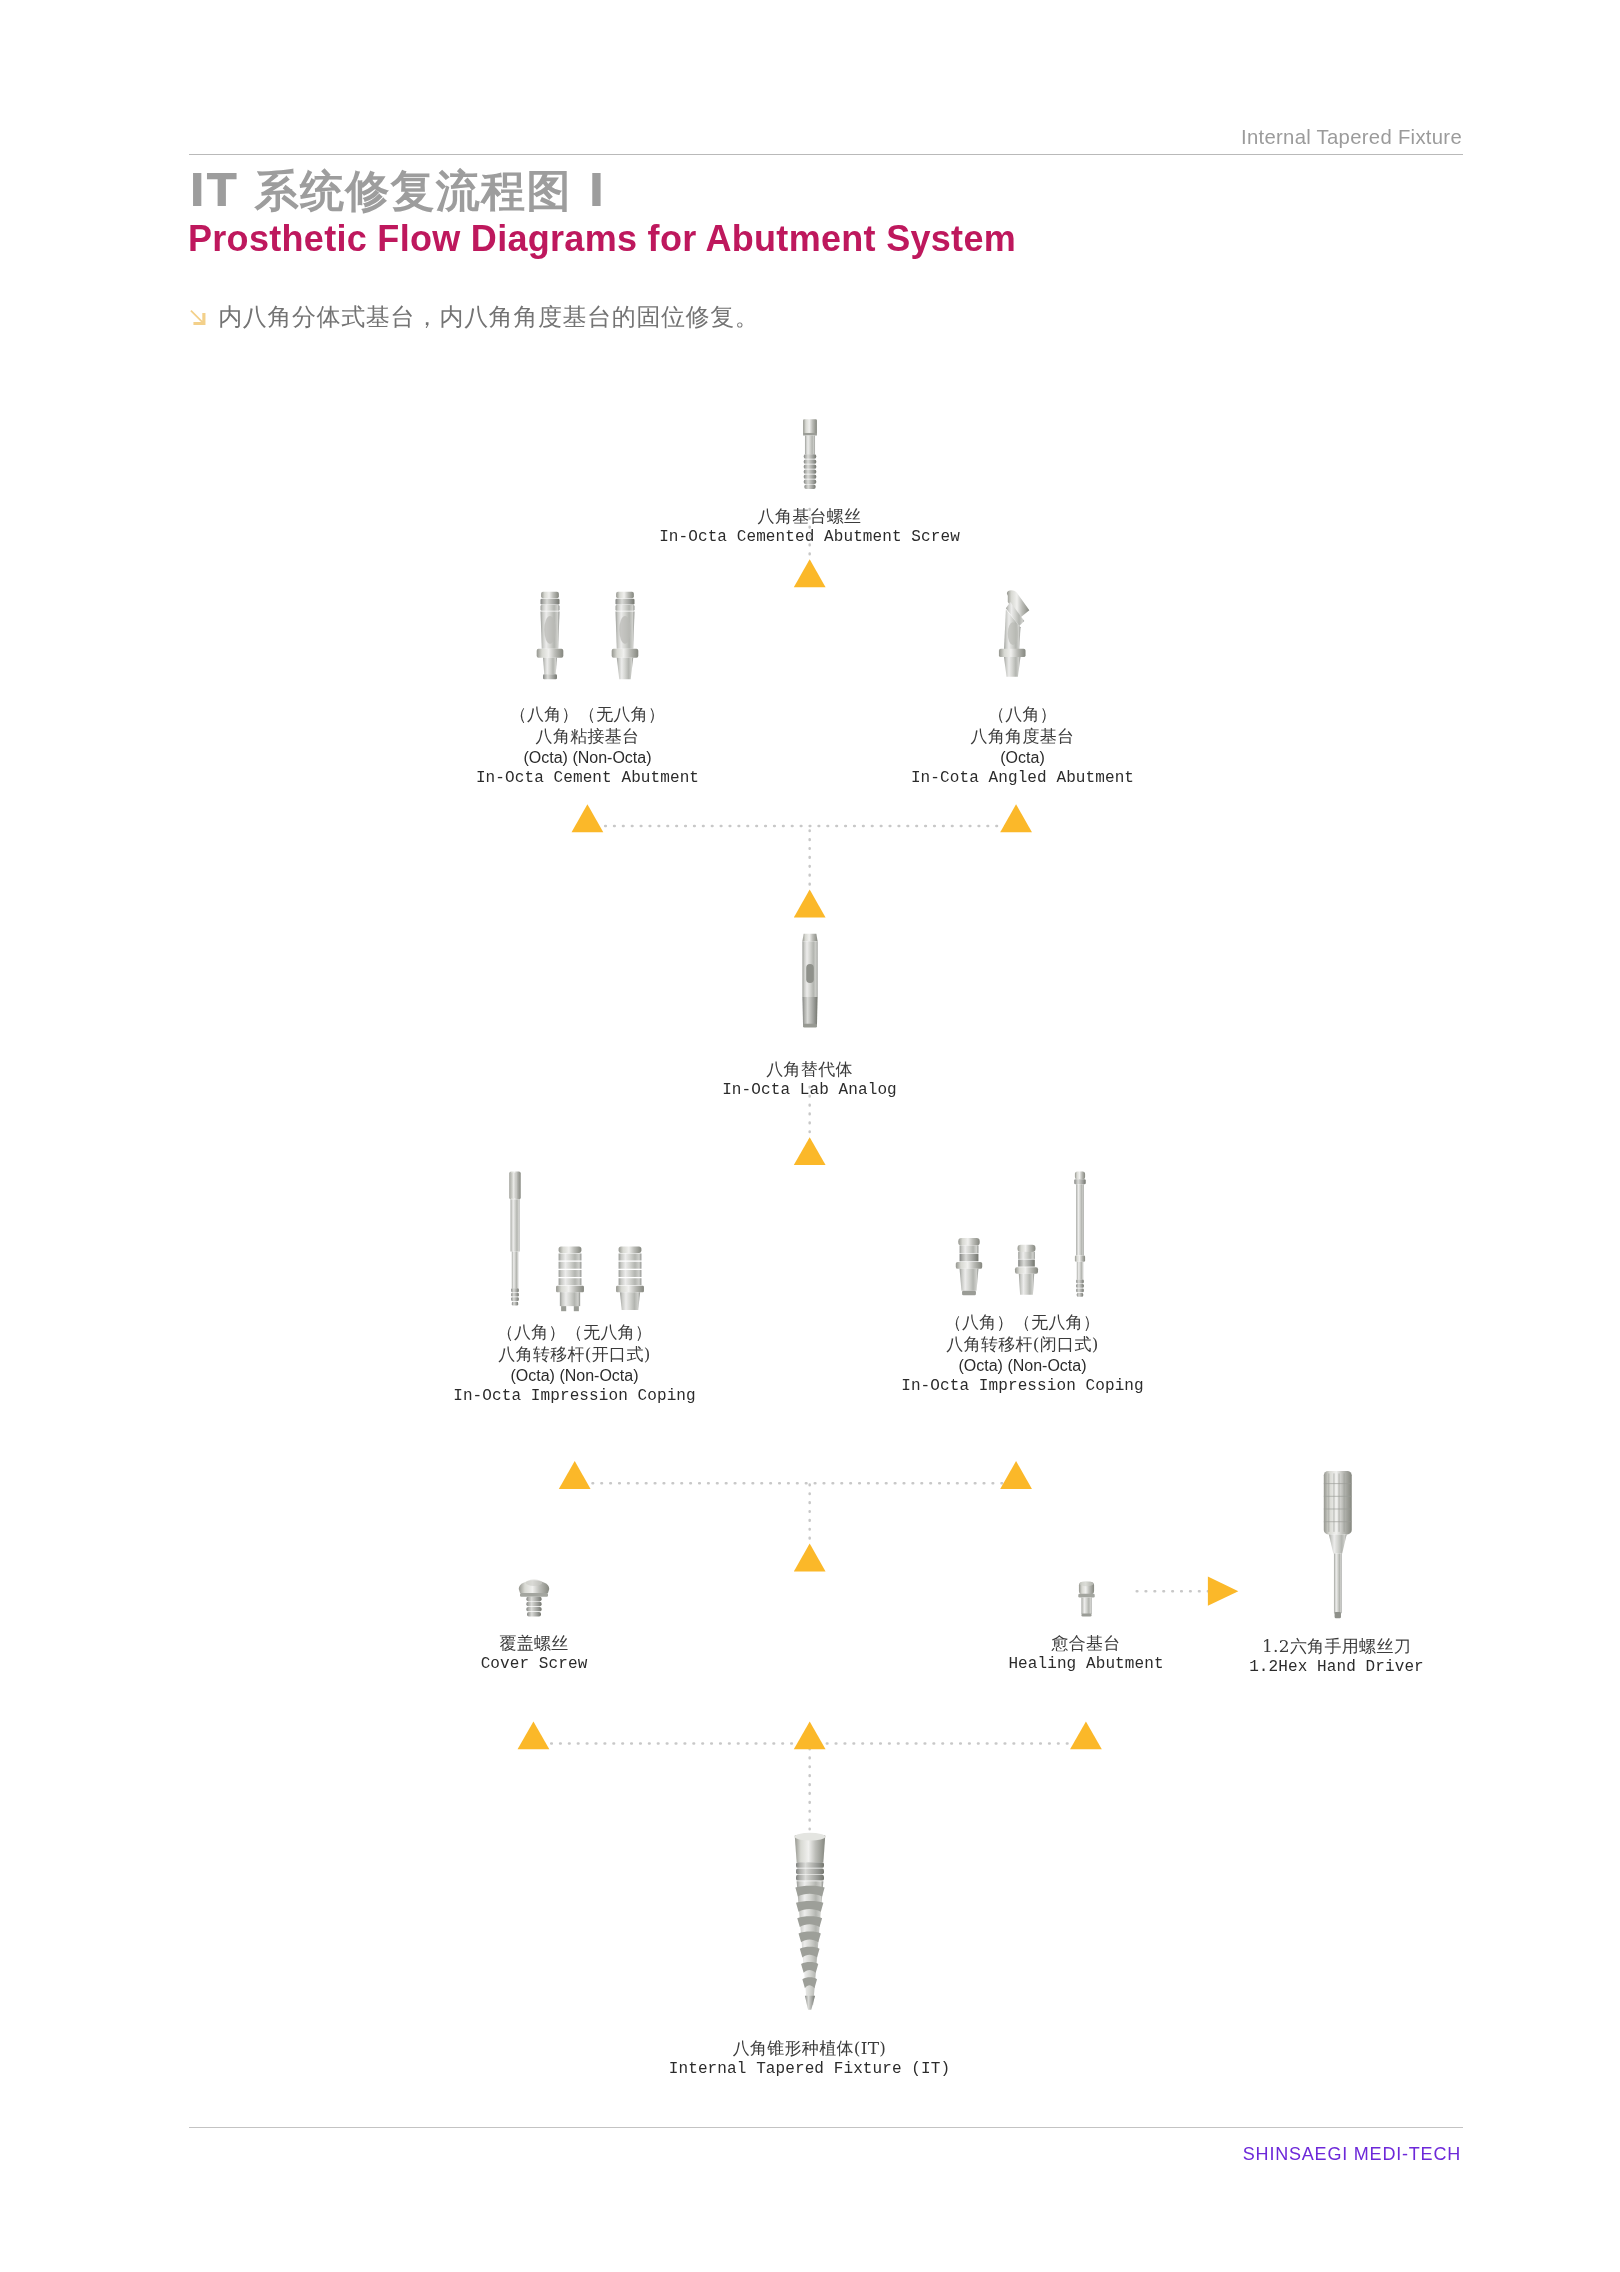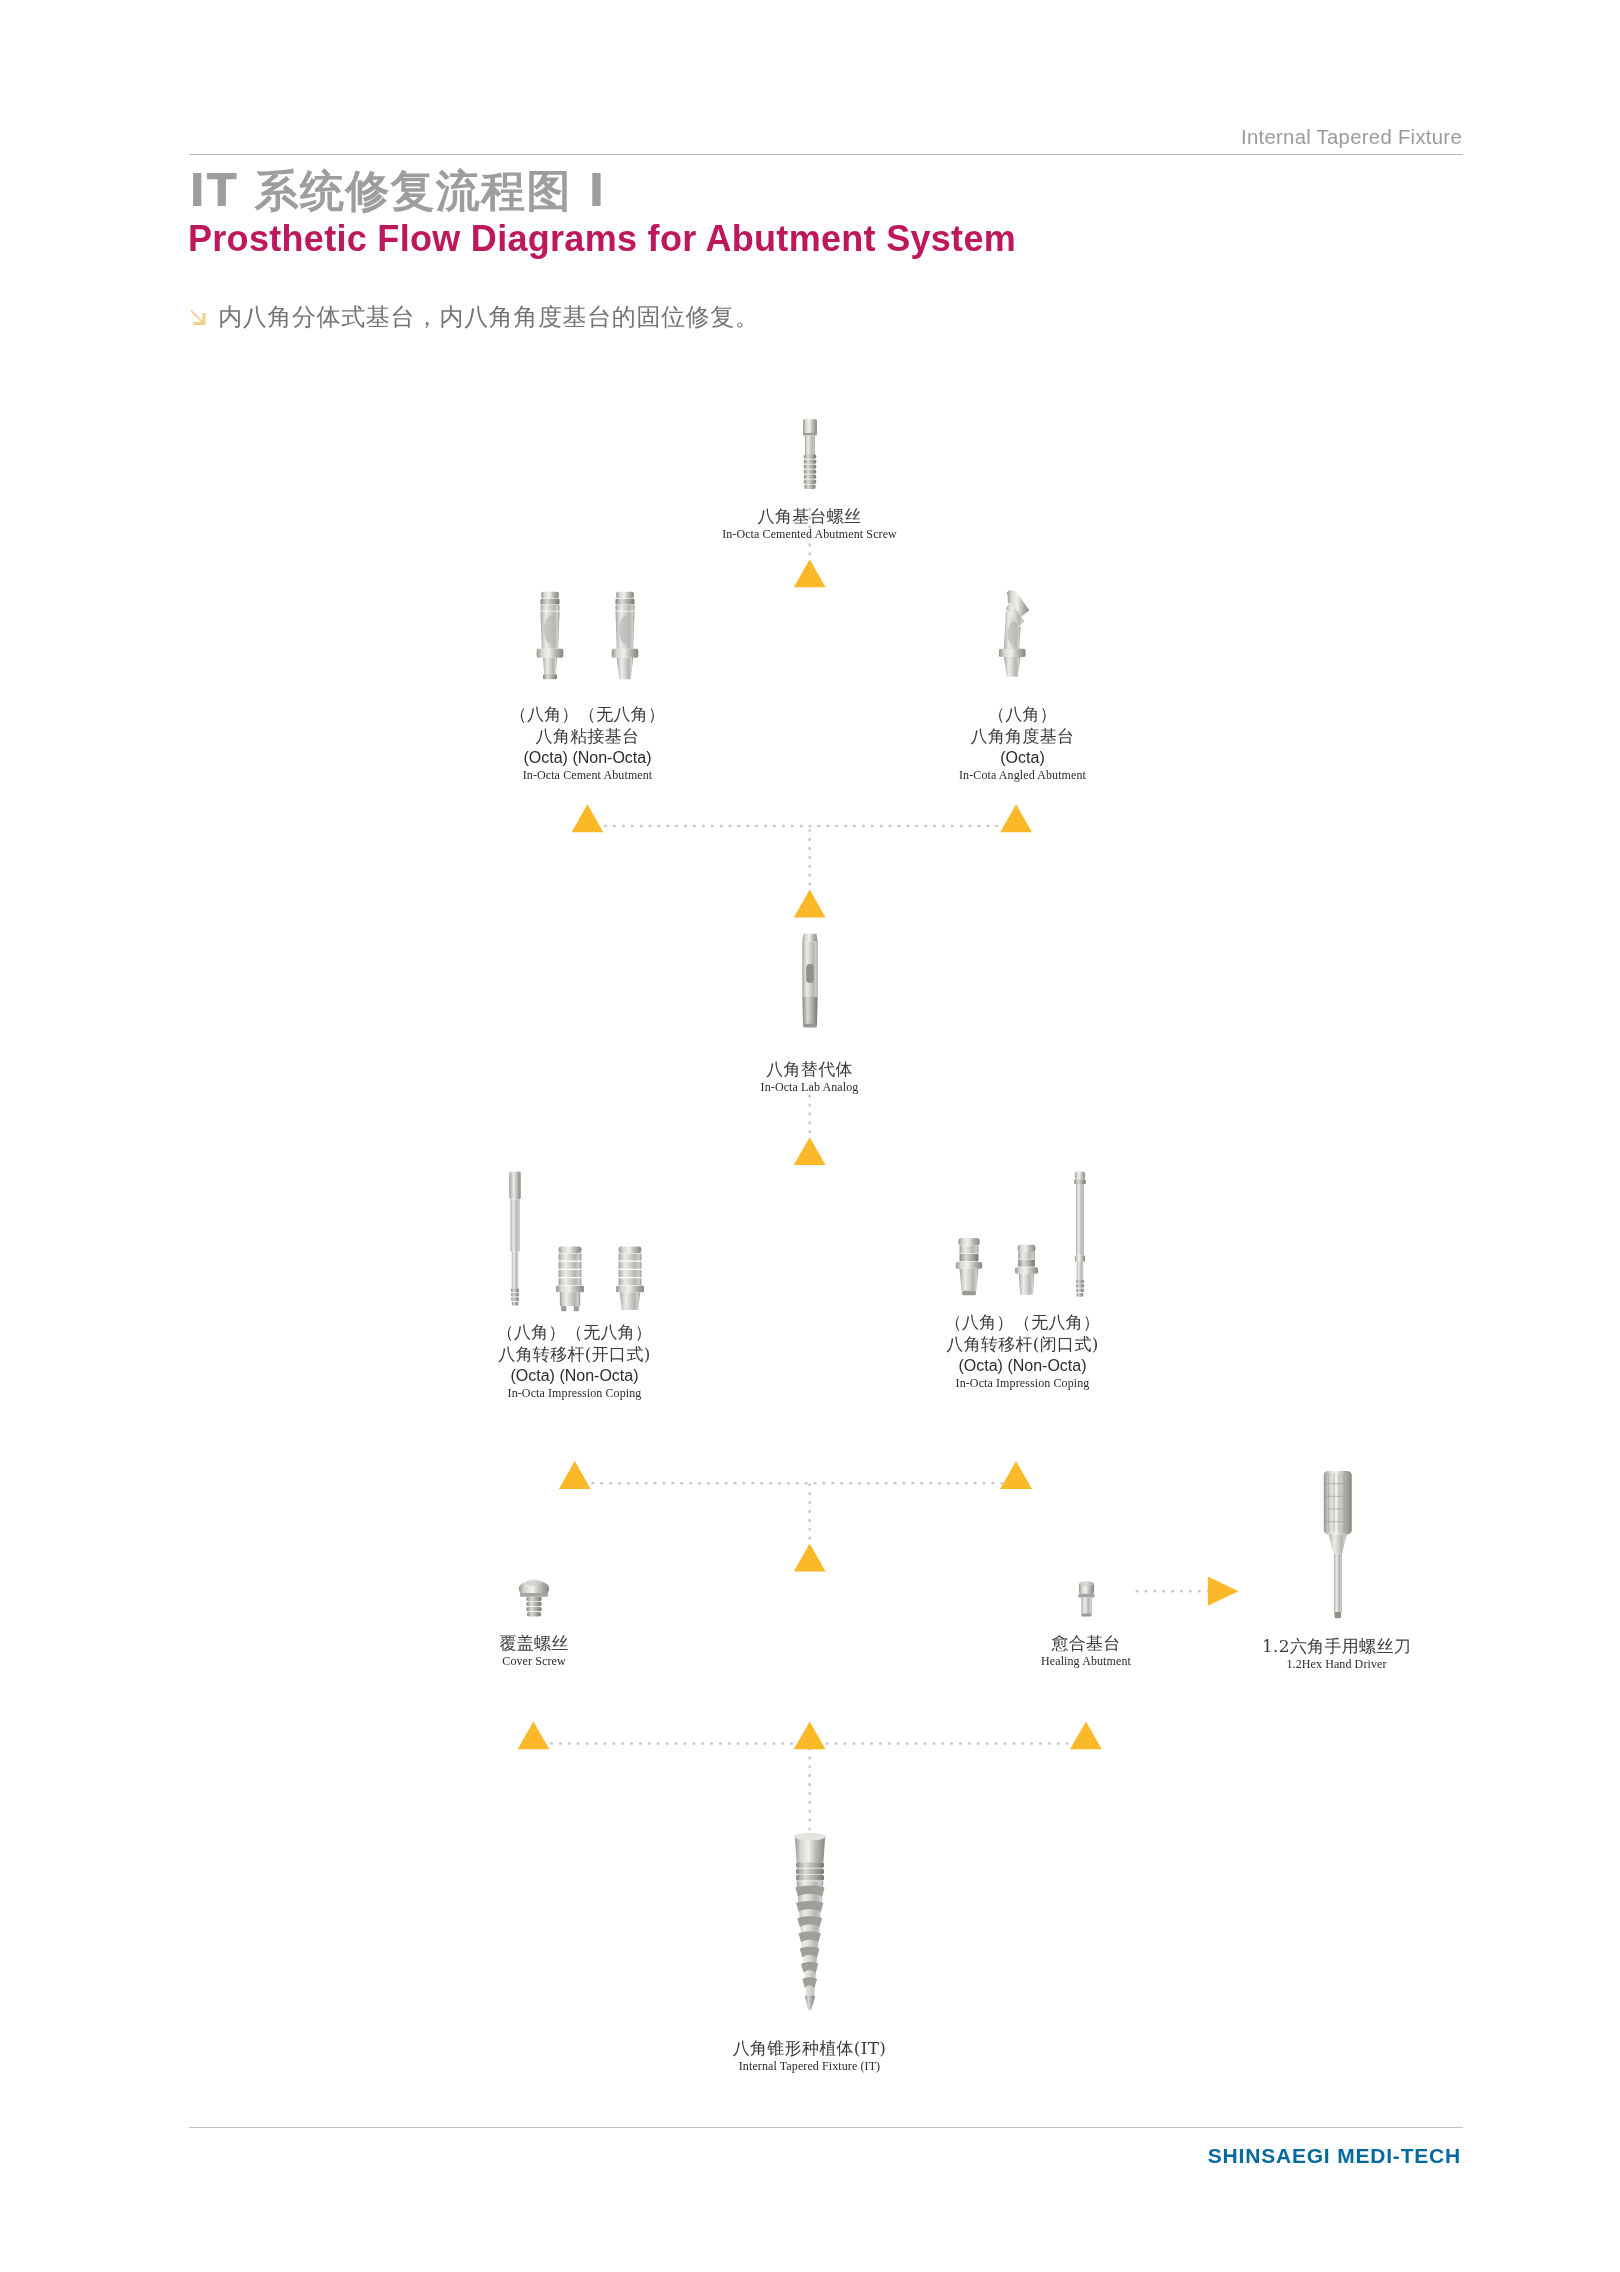--- a/index.html
+++ b/index.html
@@ -96,23 +96,23 @@
     left: 189px;
     top: 2127px;
     width: 1274px;
     height: 1.3px;
     background: #c3c3c3;
   }
   .footer-brand {
     position: absolute;
     right: 159px;
     top: 2144px;
-    font-size: 21px;
-    font-weight: bold;
-    color: #0369a1;
+    font-size: 18px;
+    font-weight: normal;
+    color: #6d28d9;
     letter-spacing: 0.8px;
     white-space: nowrap;
     font-family: "Liberation Sans", sans-serif;
   }
 
   
   .diagram {
     position: absolute;
     left: 0;
     top: 0;
@@ -141,23 +141,23 @@
     line-height: 1.30;
     white-space: nowrap;
   }
   .cap-cn {
     font-size: 17px;
     color: #3b3b3b;
     font-family: "DejaVu Serif", "Liberation Serif", serif;
     letter-spacing: 0.3px;
   }
   .cap-en {
-    font-size: 12px;
+    font-size: 16px;
     color: #2b2b2b;
-    font-family: Liberation Serif, serif;
+    font-family: Liberation Mono, monospace;
     letter-spacing: 0.1px;
   }
   .cap-paren {
     font-size: 16px;
     color: #2b2b2b;
     font-family: "Liberation Sans", sans-serif;
   }
 </style>
 </head>
 <body>

